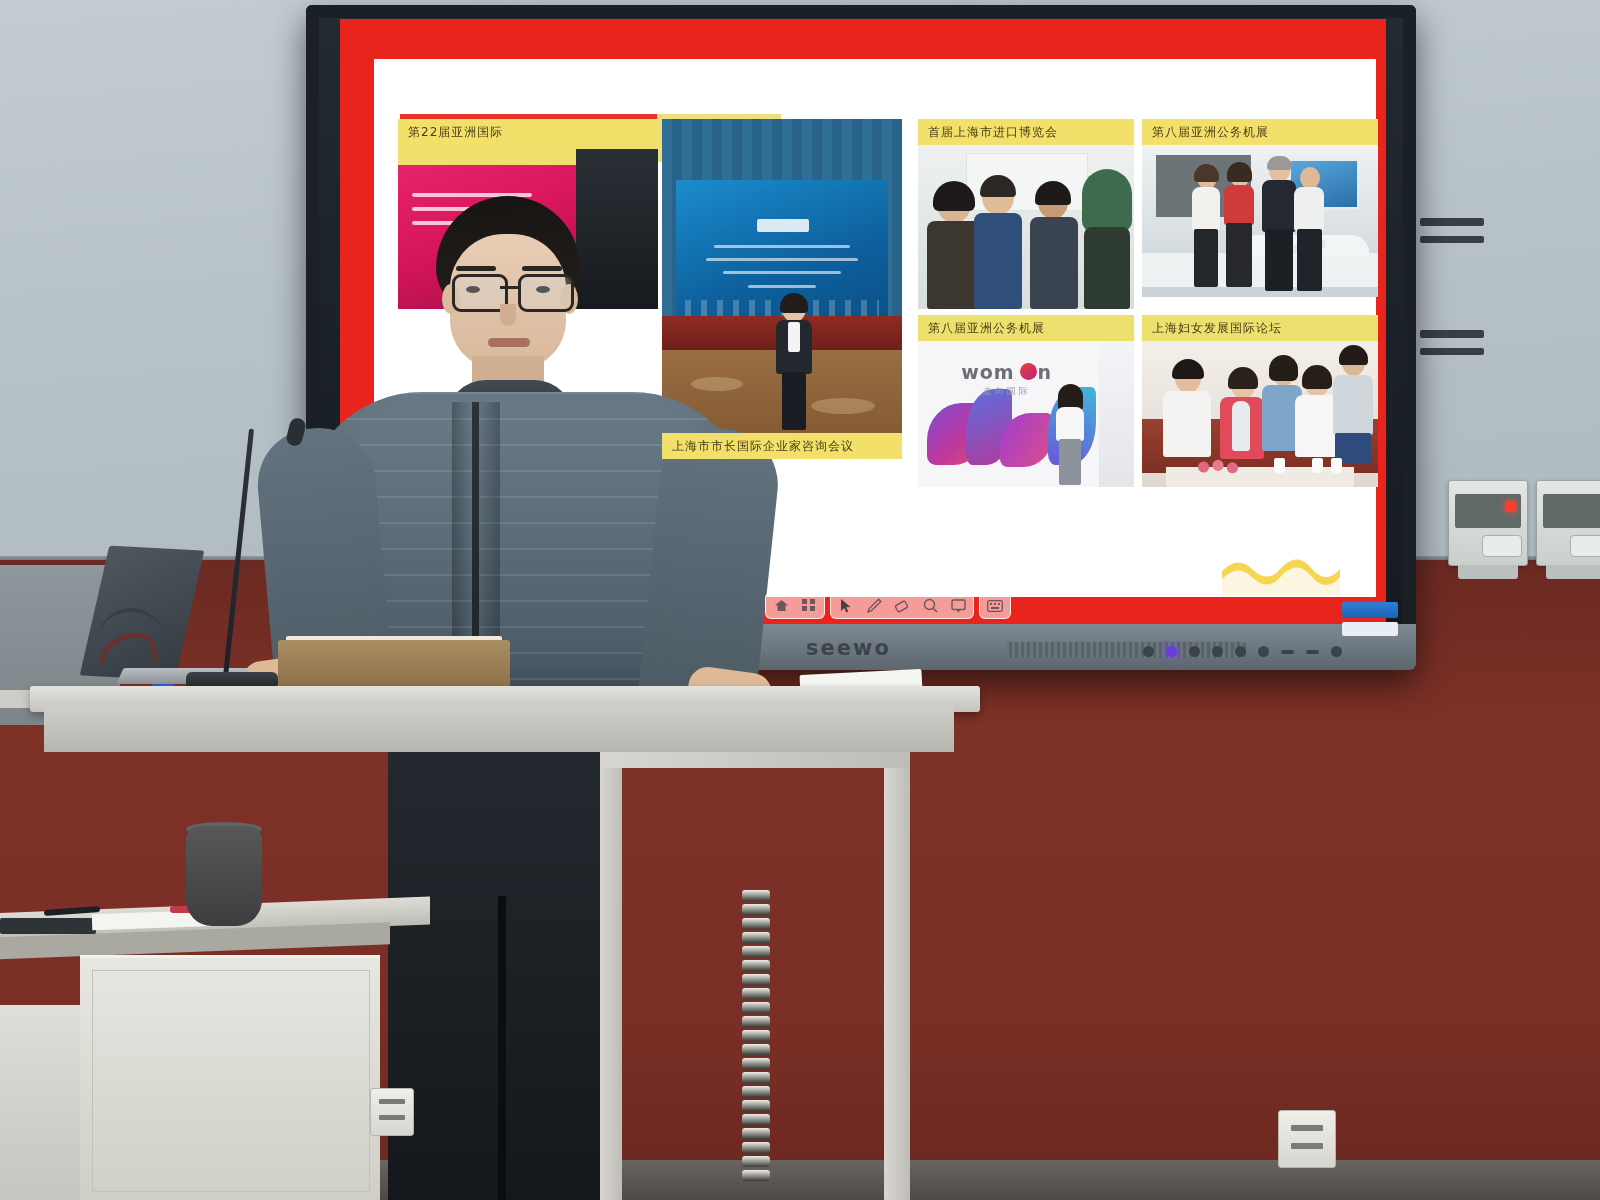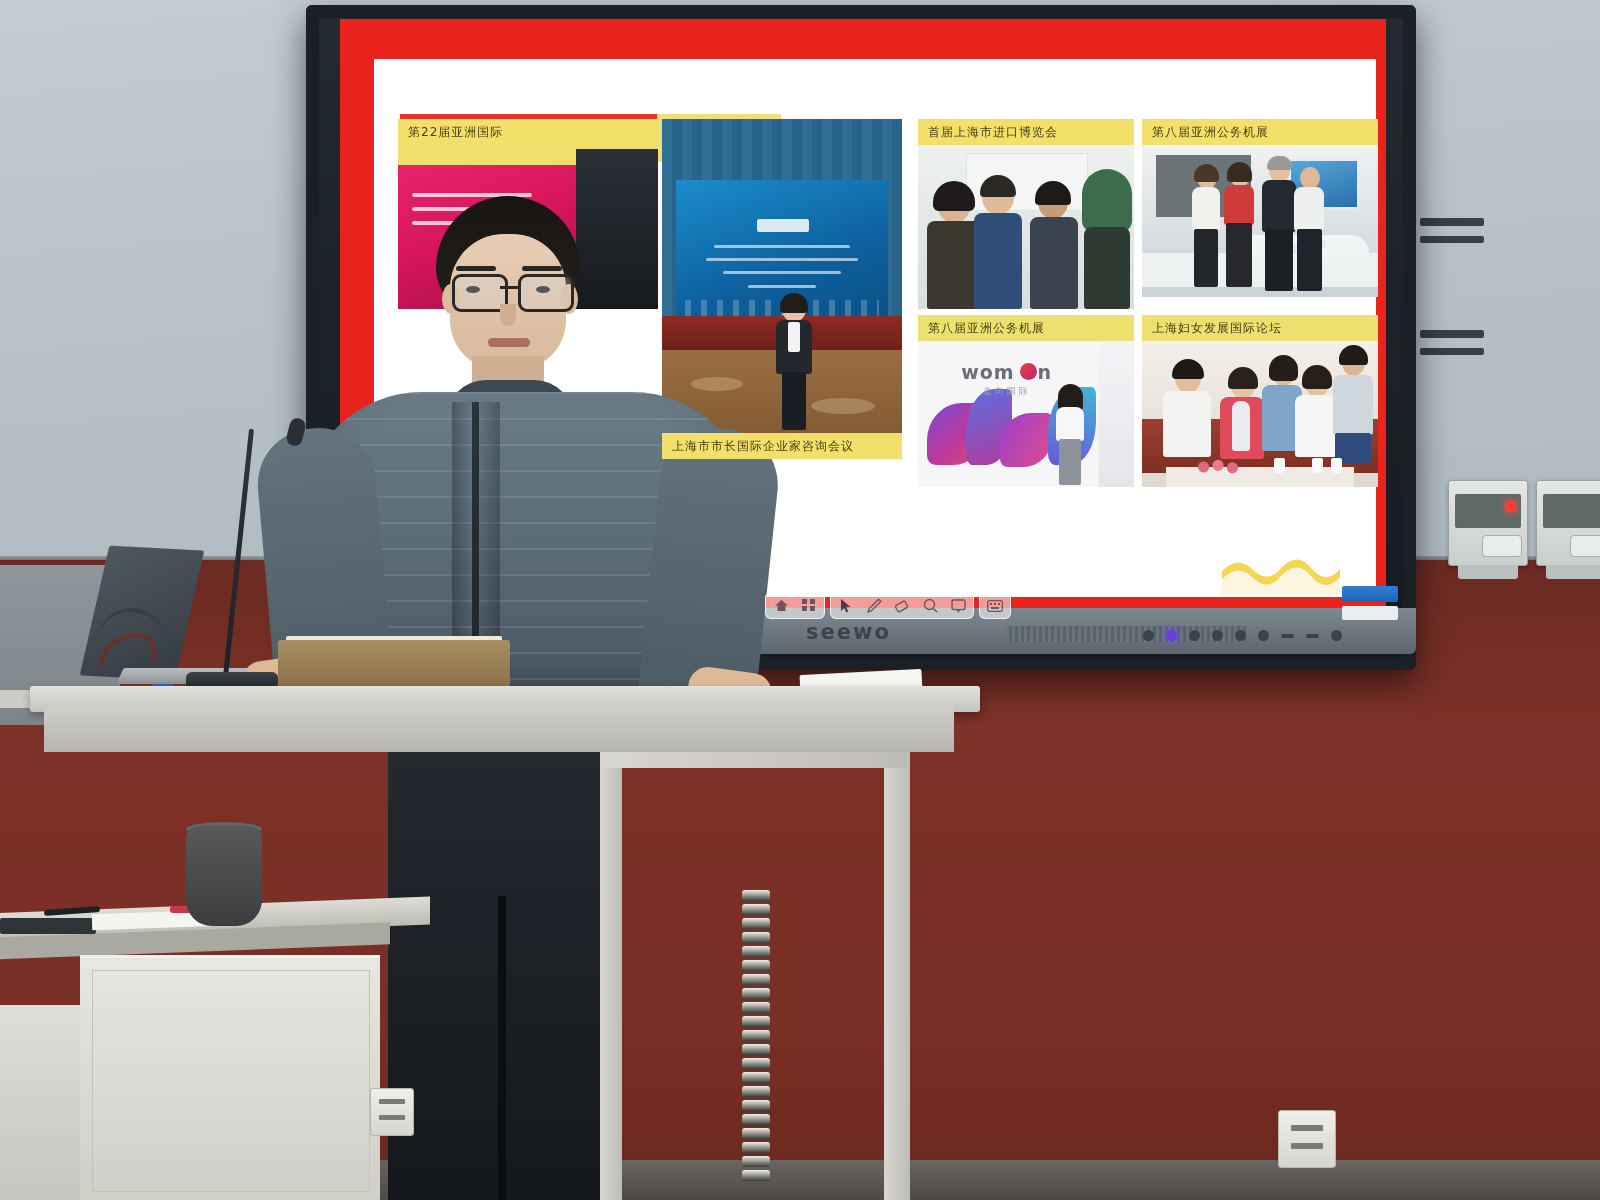--- a/index.html
+++ b/index.html
@@ -31,21 +31,21 @@
     background:#b9c0bd;border-radius:0 0 3px 3px;}
 
   
   .display{position:absolute;left:306px;top:5px;width:1110px;height:665px;
     background:linear-gradient(180deg,#232a30,#141a1f);
     border-radius:6px;box-shadow:0 14px 34px rgba(0,0,0,.55);}
   .display .bezel{position:absolute;left:0;top:0;right:0;bottom:0;
     border:13px solid #1a2026;border-radius:6px;box-sizing:border-box;}
   .screen-area{position:absolute;left:34px;top:14px;width:1046px;height:610px;
     background:#fff;overflow:hidden;}
-  .display-chin{position:absolute;left:0;bottom:16px;width:1110px;height:46px;
+  .display-chin{position:absolute;left:0;bottom:0;width:1110px;height:46px;
     background:linear-gradient(180deg,#7d8992,#5d666d);border-radius:0 0 6px 6px;}
   .brand{position:absolute;left:500px;bottom:10px;color:#2a3138;font-size:21px;
     letter-spacing:2px;font-weight:700;opacity:.72;}
   .chin-speaker{position:absolute;left:700px;bottom:12px;width:240px;height:16px;
     background:repeating-linear-gradient(90deg,#6a747b 0 3px,#59636a 3px 6px);border-radius:3px;}
   .chin-buttons{position:absolute;right:74px;bottom:13px;display:flex;gap:12px;align-items:center;}
   .cbtn{width:11px;height:11px;border-radius:50%;background:#3a434a;}
   .cbtn.lit{background:#6a3ce0;box-shadow:0 0 10px #7a4bff;}
   .cdash{width:13px;height:4px;border-radius:2px;background:#3a434a;}
   .badge-sticker{position:absolute;right:18px;bottom:52px;width:56px;height:16px;

